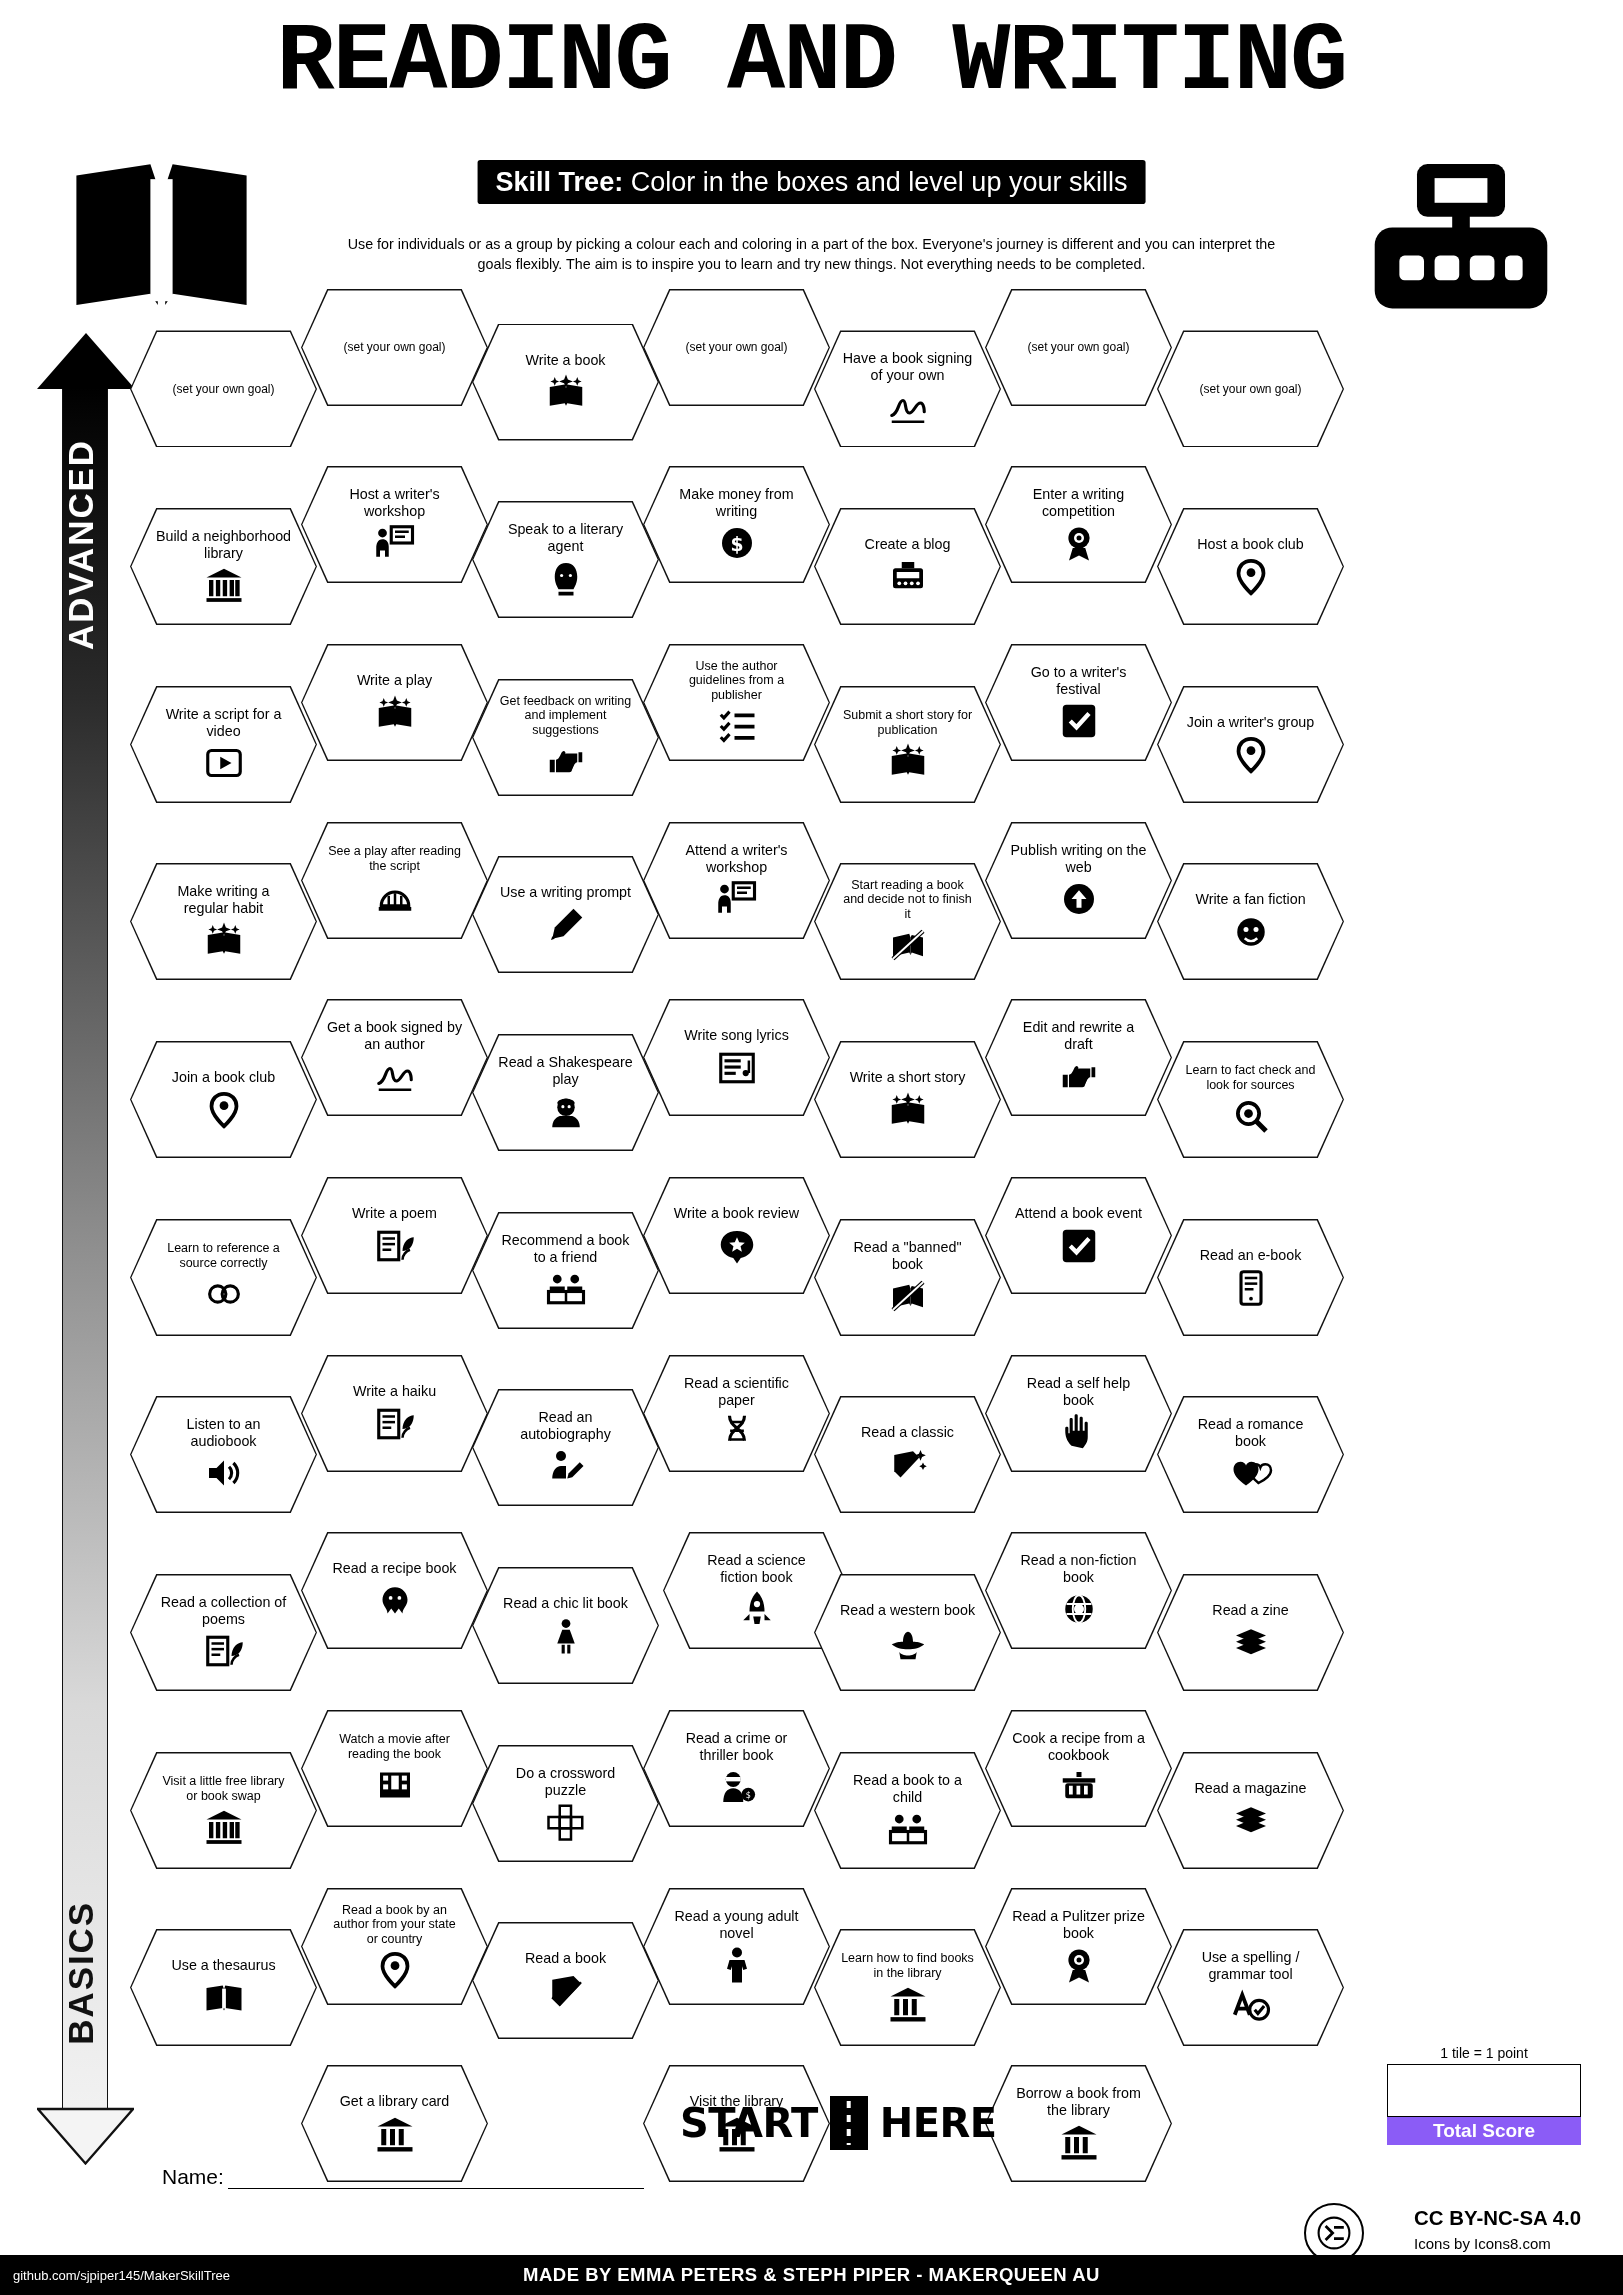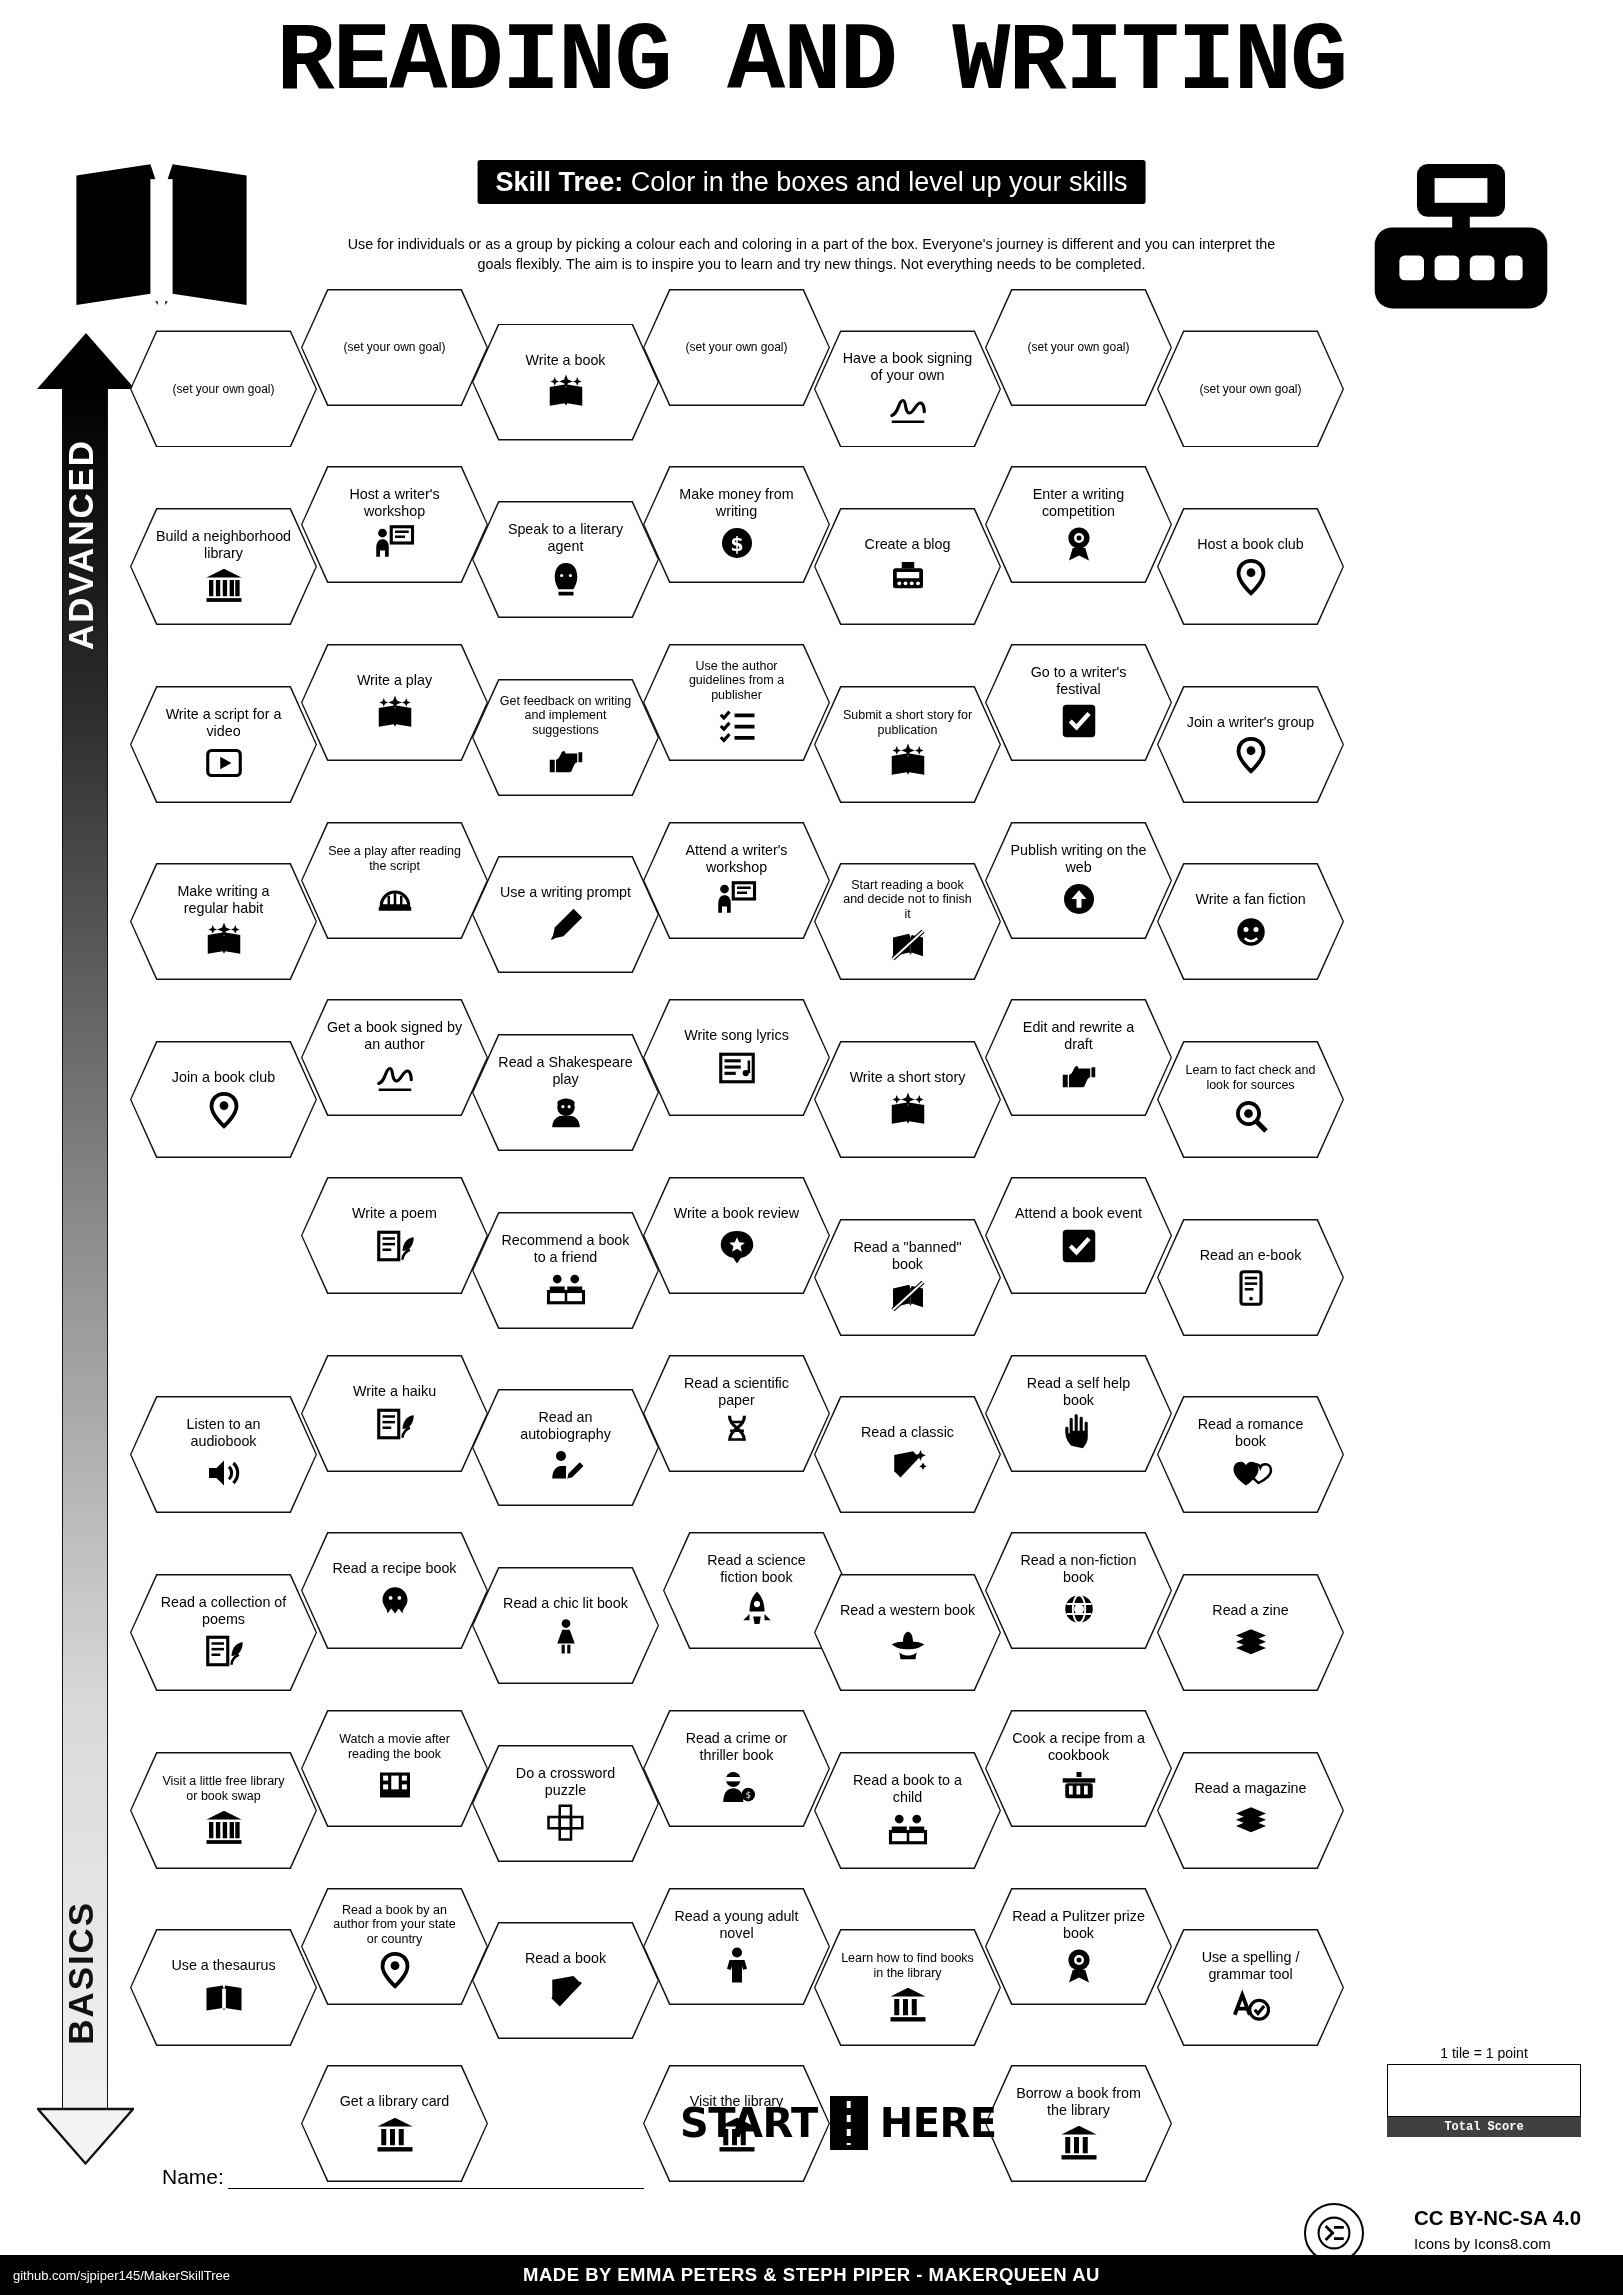--- a/index.html
+++ b/index.html
@@ -77,21 +77,21 @@
   #start-here .word{font-family:"DejaVu Sans",sans-serif;font-weight:900;font-size:40px;letter-spacing:-0.5px;}
   #road{width:38px;height:54px;background:#000;position:relative;}
   #road:before{content:"";position:absolute;left:50%;top:4.6px;transform:translateX(-50%);
     width:4.6px;height:44px;
     background:repeating-linear-gradient(to bottom,#fff 0 7.4px,#000 7.4px 14px);}
 
   
   #score-box{position:absolute;right:42px;top:2045px;width:194px;}
   #score-box .tilenote{font-size:14px;text-align:center;margin-bottom:2.8px;}
   #score-box .frame{border:1.9px solid #000;height:51px;background:#fff;}
-  #score-box .bar{background:#404040;color:#fff;text-align:center;font-size:12px;padding:3.2px 0;font-weight:bold;font-family:Liberation Mono, monospace;}
+  #score-box .bar{background:#8b5cf6;color:#fff;text-align:center;font-size:19px;padding:3.2px 0;font-weight:bold;}
 
   
   #name-line{position:absolute;left:162px;top:2165px;font-size:21px;display:flex;align-items:flex-end;gap:4px;}
   #name-line .rule{display:inline-block;width:416px;border-bottom:1.9px solid #000;height:4.6px;}
 
   
   #cc{position:absolute;right:42px;top:2207px;text-align:left;margin-left:43px;}
   #cc .lic{font-size:20.4px;font-weight:bold;}
   #cc .icons8{font-size:15px;margin-top:4.6px;}
   #cc-badge{position:absolute;right:259px;top:2203px;width:56px;height:56px;border:2.3px solid #000;border-radius:50%;display:flex;align-items:center;justify-content:center;}
@@ -198,20 +198,31 @@
       <div class="inner">
         <div class="label">Join a book club</div>
         <span class="icon">
           <svg viewBox="0 0 64 64" width="44" height="40">
             <path d="M32 6 C20 6 12 15 12 26 c0 14 20 32 20 32 s20-18 20-32 C52 15 44 6 32 6 z" fill="none" stroke="#000" stroke-width="6"></path>
             <circle cx="32" cy="25" r="7" fill="#000"></circle>
           </svg>
         </span>
       </div>
     </div>
+    <div class="hexwrap" style="left: 130px; top: 914px;">
+      <div class="inner">
+        <div class="label small">Learn to reference a source correctly</div>
+        <span class="icon">
+          <svg viewBox="0 0 64 64" width="44" height="40">
+            <circle cx="22" cy="32" r="13" fill="none" stroke="#000" stroke-width="5"></circle>
+            <circle cx="42" cy="32" r="13" fill="none" stroke="#000" stroke-width="5"></circle>
+          </svg>
+        </span>
+      </div>
+    </div>
     <div class="hexwrap" style="left: 130px; top: 1091px;">
       <div class="inner">
         <div class="label">Listen to an audiobook</div>
         <span class="icon">
           <svg viewBox="0 0 64 64" width="44" height="40">
             <polygon points="8,24 20,24 32,12 32,52 20,40 8,40" fill="#000"></polygon>
             <path d="M40 22 a14 14 0 0 1 0 20 M47 16 a22 22 0 0 1 0 32" stroke="#000" stroke-width="5" fill="none"></path>
           </svg>
         </span>
       </div>

